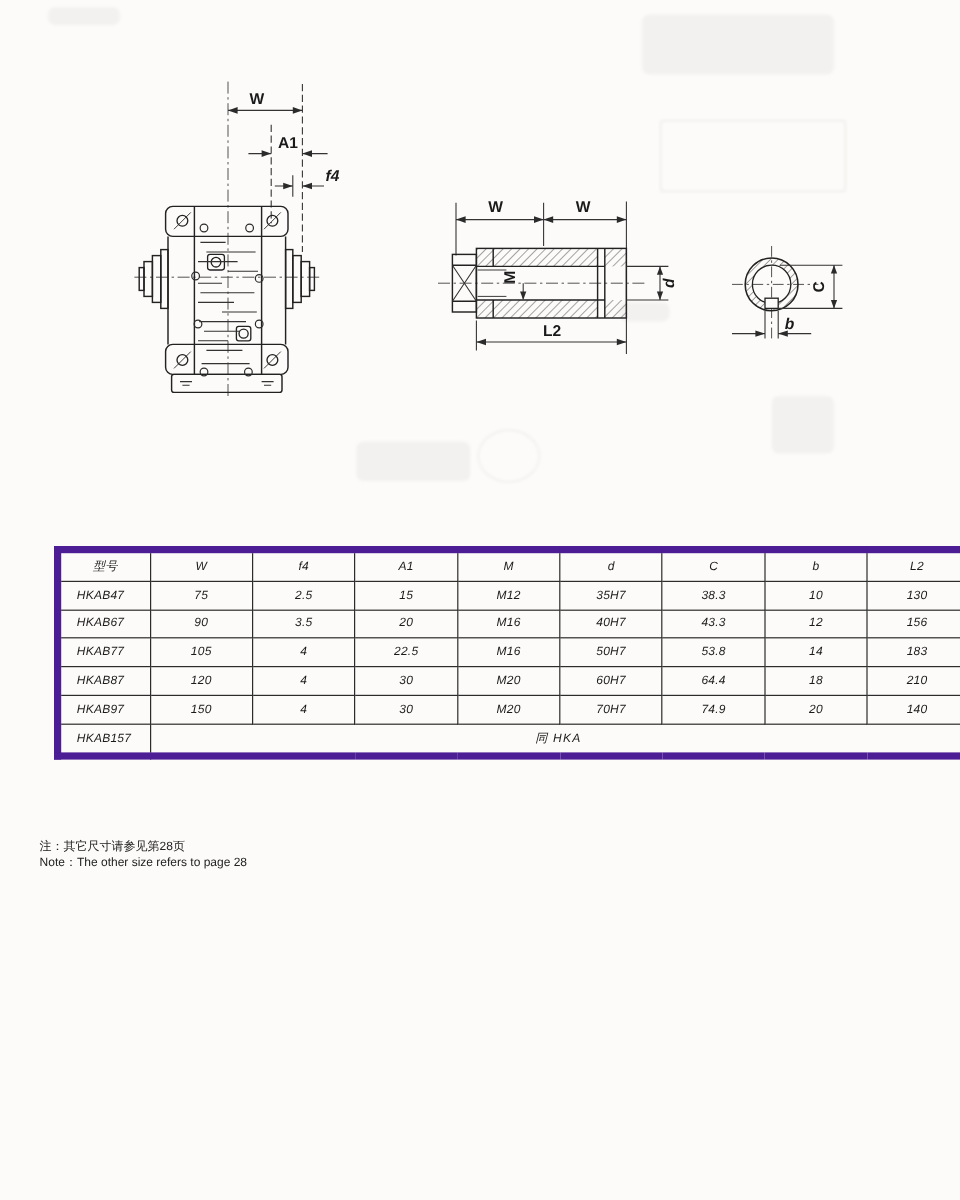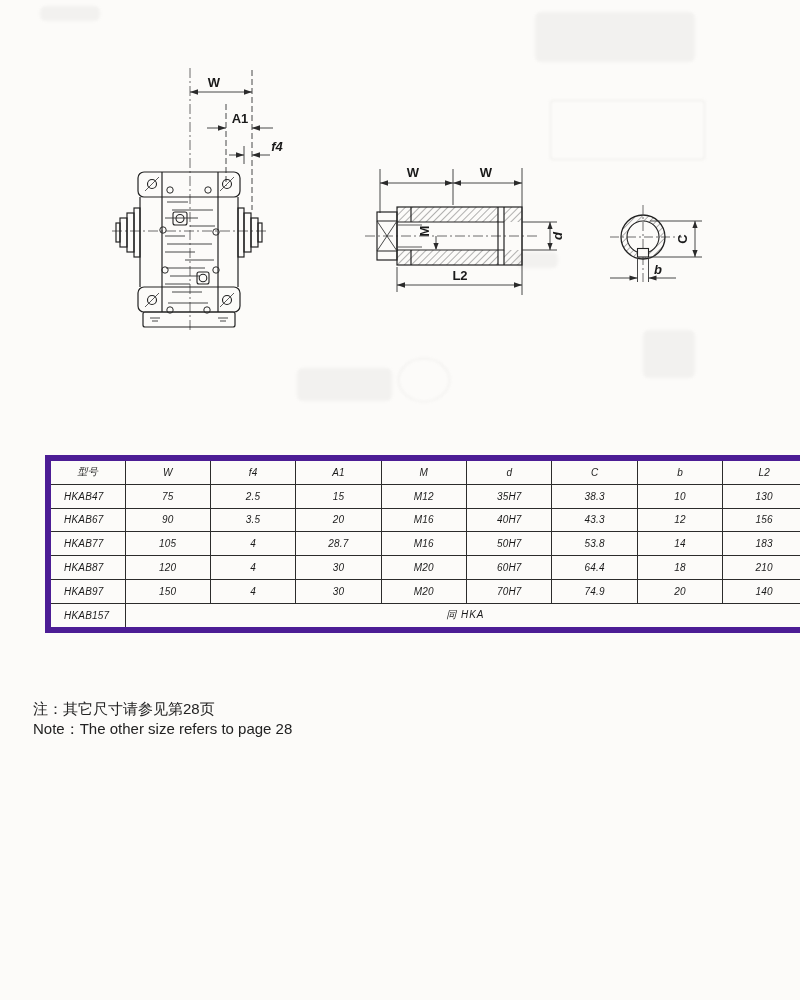--- a/index.html
+++ b/index.html
@@ -12,21 +12,21 @@
 
   
   .dims-table{position:absolute;left:45px;top:455px;width:760px;border-collapse:collapse;
               table-layout:fixed;border:6px solid #4c1d95;font-style:italic;}
   .dims-table th,.dims-table td{border:1.4px solid #2c2c2c;height:22.8px;padding:0;
               font-size:10px;font-weight:400;color:#1b1b1b;text-align:center;letter-spacing:.2px;
               font-family:"Liberation Sans",sans-serif;}
   .dims-table td.model{text-align:left;padding-left:13px;}
   .dims-table td.merged{text-align:center;letter-spacing:1px;}
 
-  .note{position:absolute;left:33px;top:699px;font-size:15px;line-height:1.35;color:#222;}
+  .note{position:absolute;left:33px;top:699px;font-size:10px;line-height:1.35;color:#222;}
   .note div{white-space:nowrap;}
 
   
   .ghost{position:absolute;filter:blur(1.5px);pointer-events:none;}
   .g-fill{background:rgba(118,118,112,0.07);border-radius:6px;}
   .g-line{border:1px solid rgba(118,118,112,0.14);border-radius:3px;}
   .g-circ{border:1px solid rgba(118,118,112,0.12);border-radius:50%;}
 </style>
 </head>
 <body>
@@ -244,21 +244,21 @@
         <td>M16</td>
         <td>40H7</td>
         <td>43.3</td>
         <td>12</td>
         <td>156</td>
       </tr>
       <tr>
         <td class="model">HKAB77</td>
         <td>105</td>
         <td>4</td>
-        <td>28.7</td>
+        <td>22.5</td>
         <td>M16</td>
         <td>50H7</td>
         <td>53.8</td>
         <td>14</td>
         <td>183</td>
       </tr>
       <tr>
         <td class="model">HKAB87</td>
         <td>120</td>
         <td>4</td>

